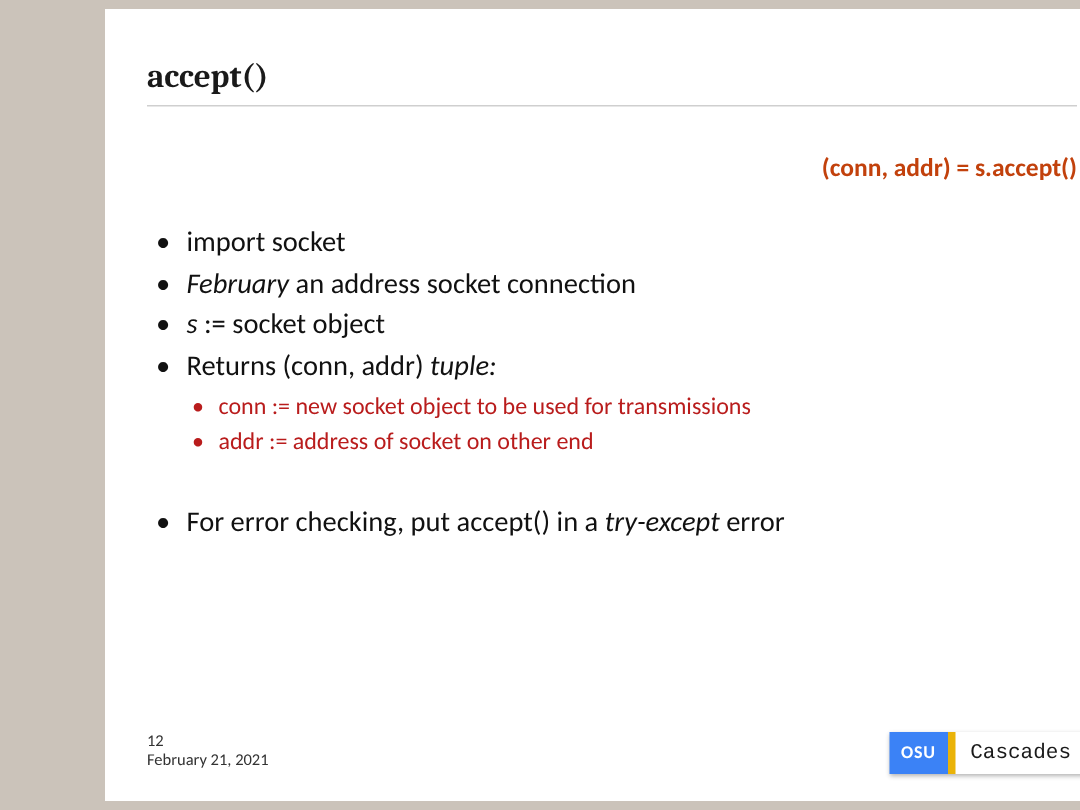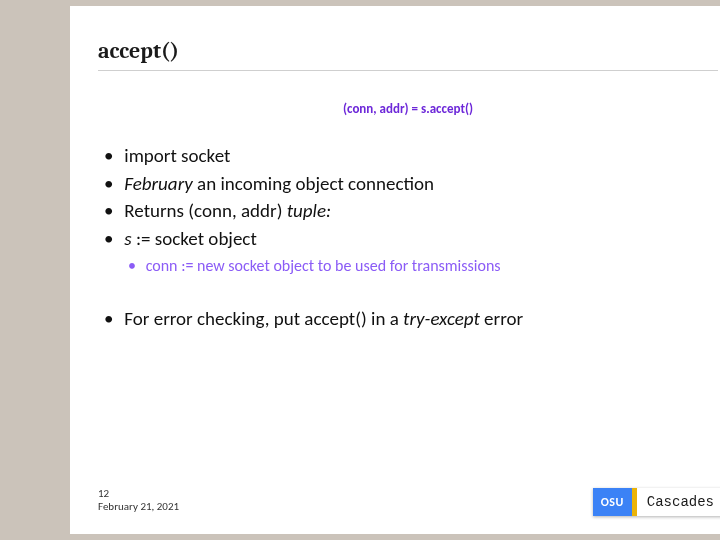--- a/index.html
+++ b/index.html
@@ -26,45 +26,45 @@
     color: #1a1a1a;
     margin-bottom: 6px;
     font-family: Cambria, Georgia, serif;
   }
   .title-rule {
     border: none;
     border-top: 1px solid #cfcfcf;
     margin-bottom: 30px;
   }
   .signature {
-    text-align: center;
-    font-size: 13px;
+    text-align: right;
+    font-size: 17px;
     font-weight: bold;
-    color: #6d28d9;
+    color: #c2410c;
     margin-bottom: 26px;
   }
   ul.main-list {
     list-style: none;
     padding-left: 8px;
     font-size: 19px;
     line-height: 1.45;
     color: #111;
   }
   ul.main-list > li::before {
     content: "•";
     display: inline-block;
     width: 16px;
     margin-left: -2px;
   }
   ul.sub-list {
     list-style: none;
     padding-left: 30px;
     font-size: 16px;
     line-height: 1.45;
-    color: #8b5cf6;
+    color: #b91c1c;
     margin-top: 2px;
   }
   ul.sub-list > li::before {
     content: "•";
     display: inline-block;
     width: 14px;
   }
   .gap { height: 28px; }
   .footer {
     position: absolute;
@@ -115,33 +115,36 @@
     <div class="title">accept()</div>
     <hr class="title-rule">
 
     <div class="signature">(conn, addr) = s.accept()</div>
 
     <ul class="main-list">
       <li>
         <span class="b">import socket</span>
       </li>
       <li>
-        <span class="i">February</span><span> an incoming object connection</span>
+        <span class="i">February</span><span> an address socket connection</span>
+      </li>
+      <li>
+        <span class="i">s</span><span> := socket object</span>
       </li>
       <li>
         <span>Returns </span><span class="b">(conn, addr)</span><span class="i"> tuple:</span>
-      </li>
-      <li>
-        <span class="i">s</span><span> := socket object</span>
       </li>
     </ul>
 
     <ul class="sub-list">
       <li>
         <span class="b">conn</span><span> := new socket object to be used for transmissions</span>
+      </li>
+      <li>
+        <span class="b">addr</span><span> := address of socket on other end</span>
       </li>
     </ul>
 
     <div class="gap"></div>
 
     <ul class="main-list">
       <li>
         <span>For error checking, put </span><span class="b">accept()</span><span> in a </span><span class="i">try-except</span><span> error</span>
       </li>
     </ul>

